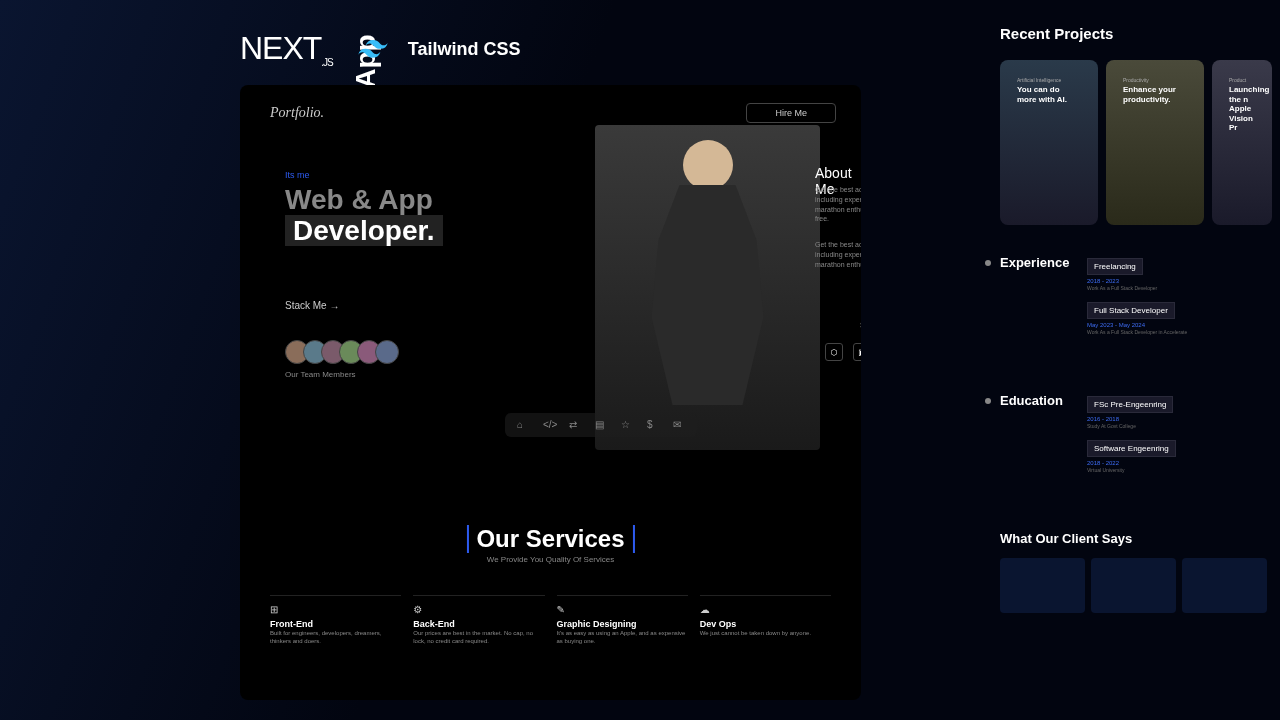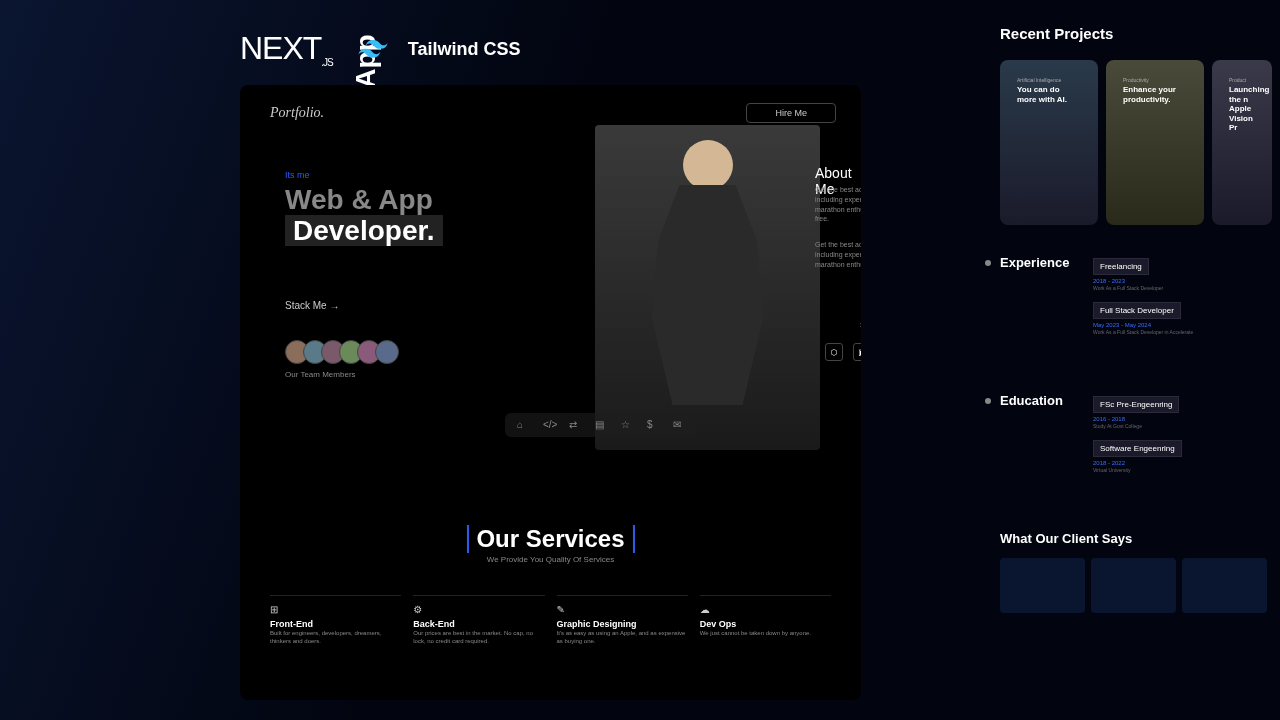--- a/index.html
+++ b/index.html
@@ -44,21 +44,21 @@
 .svc-d{font-size:6px;color:#888;line-height:1.3}
 .right-panel{position:absolute;left:960px;top:0;width:320px;height:720px;padding:25px 0 0 40px}
 .rp-h{font-size:15px;font-weight:700;margin-bottom:18px}
 .projects-row{display:flex;gap:8px;margin-bottom:30px}
 .proj-card{width:98px;height:165px;border-radius:8px;background:linear-gradient(180deg,#2a3a4a,#1a1a2a);padding:17px;position:relative;overflow:hidden}
 .proj-tag{font-size:5px;color:#aaa;margin-bottom:2px}
 .proj-t{font-size:8px;font-weight:600;line-height:1.2}
 .proj-card:nth-child(2){background:linear-gradient(180deg,#4a4a3a,#2a2a1a)}
 .proj-card:nth-child(3){width:60px;background:linear-gradient(180deg,#3a3a4a,#1a1a2a)}
 .timeline{margin-top:20px}
-.tl-row{display:flex;gap:18px;margin-bottom:50px}
+.tl-row{display:flex;gap:12px;margin-bottom:50px}
 .tl-label{font-size:13px;font-weight:700;min-width:75px;position:relative}
 .tl-dot{position:absolute;left:-15px;top:5px;width:6px;height:6px;border-radius:50%;background:#888}
 .tl-items{flex:1}
 .tl-item{background:#1a1a2a;border:1px solid #2a2a3a;padding:3px 6px;font-size:8px;margin-bottom:3px;display:inline-block}
 .tl-date{font-size:6px;color:#3d6bf0;margin-bottom:1px}
 .tl-sub{font-size:5px;color:#666;margin-bottom:8px}
 .testimonials-h{font-size:13px;font-weight:700;margin:30px 0 12px}
 .testi-row{display:flex;gap:6px}
 .testi{width:85px;height:55px;background:#0a1530;border-radius:4px;padding:5px;font-size:4px;color:#888}
 </style>

